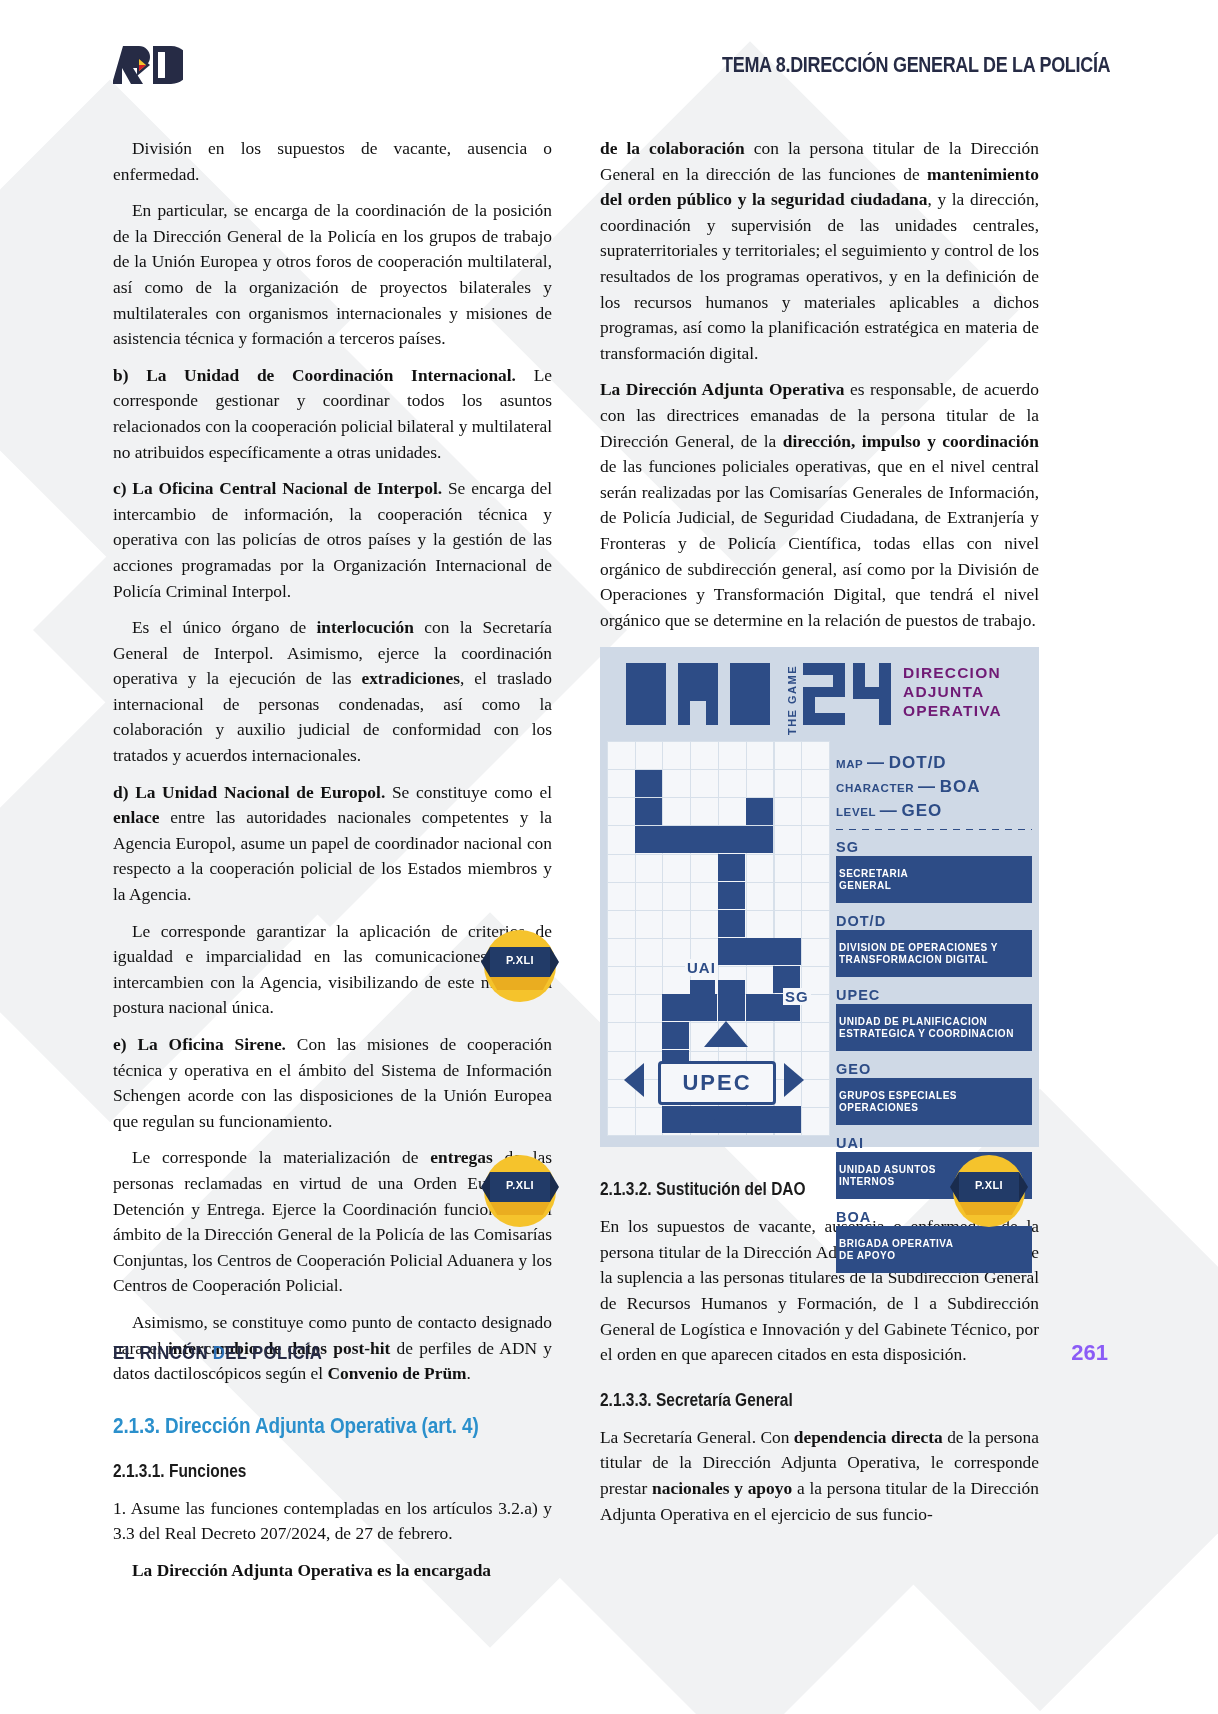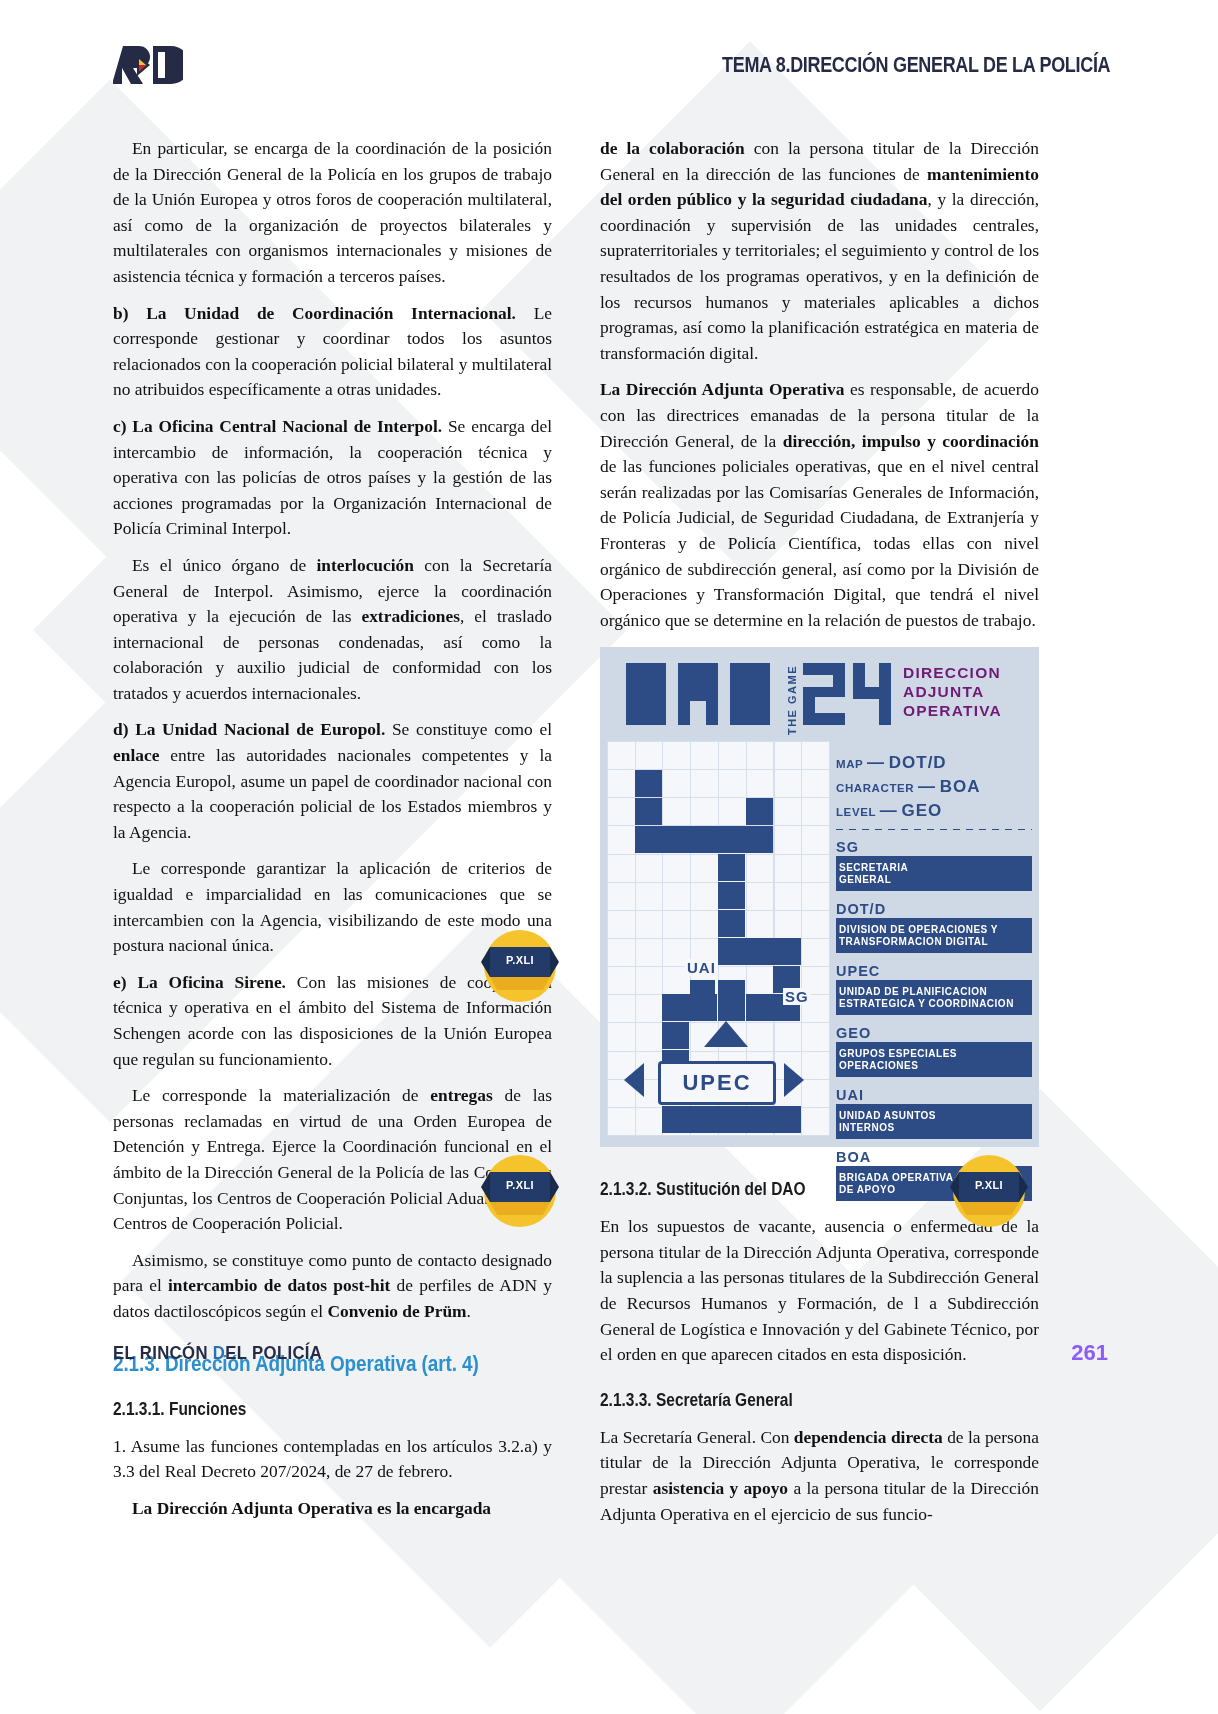--- a/index.html
+++ b/index.html
@@ -178,21 +178,21 @@
     background:repeating-linear-gradient(to right,#2d4c86 0 7px,transparent 7px 13px);
   }
   .legend-item{margin-bottom:11px;}
   .legend-key{
     font-weight:700;font-size:14.5px;color:#2d4c86;letter-spacing:1px;
     line-height:15px;margin-bottom:1px;
   }
   .legend-desc{
     background:#2d4c86;color:#ffffff;
     font-weight:700;font-size:10px;line-height:11.5px;
-    letter-spacing:.5px;padding:6px 3px;
+    letter-spacing:.5px;padding:12px 3px;
     display:block;
   }
 
   .arrowbox{position:absolute;left:24px;top:318px;width:180px;height:46px;}
   .arrowbox .abtn{
     position:absolute;top:6px;width:0;height:0;
     border-top:17px solid transparent;border-bottom:17px solid transparent;
   }
   .abtn.left{left:0;border-right:20px solid #2d4c86;}
   .abtn.right{right:0;border-left:20px solid #2d4c86;}
@@ -240,20 +240,21 @@
         <path d="M26 21 l7 0 l-7 6 z" fill="#d4202a"></path>
         <path d="M52 2 h6 a19 19 0 0 1 0 38 h-6 z" fill="#262b45"></path>
         <rect x="40" y="2" width="5" height="38" fill="#262b45"></rect>
       </svg>
     </div>
     <div class="hdr-title">TEMA 8.DIRECCIÓN GENERAL DE LA POLICÍA</div>
   </div>
 
   <div class="col col-left">
 
+    <p class="t ind"><span>División en los supuestos de vacante, ausencia o enfermedad.</span></p>
 
     <p class="t ind"><span>En particular, se encarga de la coordinación de la posición de la Dirección General de la Policía en los grupos de trabajo de la Unión Europea y otros foros de cooperación multilateral, así como de la organización de proyectos bilaterales y multilaterales con organismos internacionales y misiones de asistencia técnica y formación a terceros países.</span></p>
 
     <p class="t"><span class="b">b)  La Unidad de Coordinación Internacional.</span><span> Le corresponde gestionar y coordinar todos los asuntos relacionados con la cooperación policial bilateral y multilateral no atribuidos específicamente a otras unidades.</span></p>
 
     <p class="t"><span class="b">c)    La Oficina Central Nacional de Interpol.</span><span> Se encarga del intercambio de información, la cooperación técnica y operativa con las policías de otros países y la gestión de las acciones programadas por la Organización Internacional de Policía Criminal Interpol.</span></p>
 
     <p class="t ind"><span>Es el único órgano de </span><span class="b">interlocución</span><span> con la Secretaría General de Interpol. Asimismo, ejerce la coordinación operativa y la ejecución de las </span><span class="b">extradiciones</span><span>, el traslado internacional de personas condenadas, así como la colaboración y auxilio judicial de conformidad con los tratados y acuerdos internacionales.</span></p>
 
     <p class="t"><span class="b">d)   La Unidad Nacional de Europol.</span><span> Se constituye como el </span><span class="b">enlace</span><span> entre las autoridades nacionales competentes y la Agencia Europol, asume un papel de coordinador nacional con respecto a la cooperación policial de los Estados miembros y la Agencia.</span></p>
@@ -395,21 +396,21 @@
         </div>
       </div>
     </div>
 
     <h4 class="sub tight">2.1.3.2. Sustitución del DAO</h4>
 
     <p class="t"><span>En los supuestos de vacante, ausencia o enfermedad de la persona titular de la Dirección Adjunta Operativa, corresponde la suplencia a las personas titulares de la Subdirección General de Recursos Humanos y Formación, de    l a Subdirección General de Logística e Innovación y del Gabinete Técnico, por el orden en que aparecen citados en esta disposición.</span></p>
 
     <h4 class="sub">2.1.3.3. Secretaría General</h4>
 
-    <p class="t"><span>La Secretaría General. Con </span><span class="b">dependencia directa</span><span> de la persona titular de la Dirección Adjunta Operativa, le corresponde prestar </span><span class="b">asistencia y apoyo</span><span> a la persona titular de la Dirección Adjunta Operativa en el ejercicio de sus funcio-</span></p>
+    <p class="t"><span>La Secretaría General. Con </span><span class="b">dependencia directa</span><span> de la persona titular de la Dirección Adjunta Operativa, le corresponde prestar </span><span class="b">nacionales y apoyo</span><span> a la persona titular de la Dirección Adjunta Operativa en el ejercicio de sus funcio-</span></p>
   </div>
 
   <div class="badge" style="left:484px;top:930px;">
     <div class="disc"></div>
     <div class="shadow"></div>
     <div class="ribbon"></div>
     <div class="txt">P.XLI</div>
   </div>
   <div class="badge" style="left:484px;top:1155px;">
     <div class="disc"></div>

